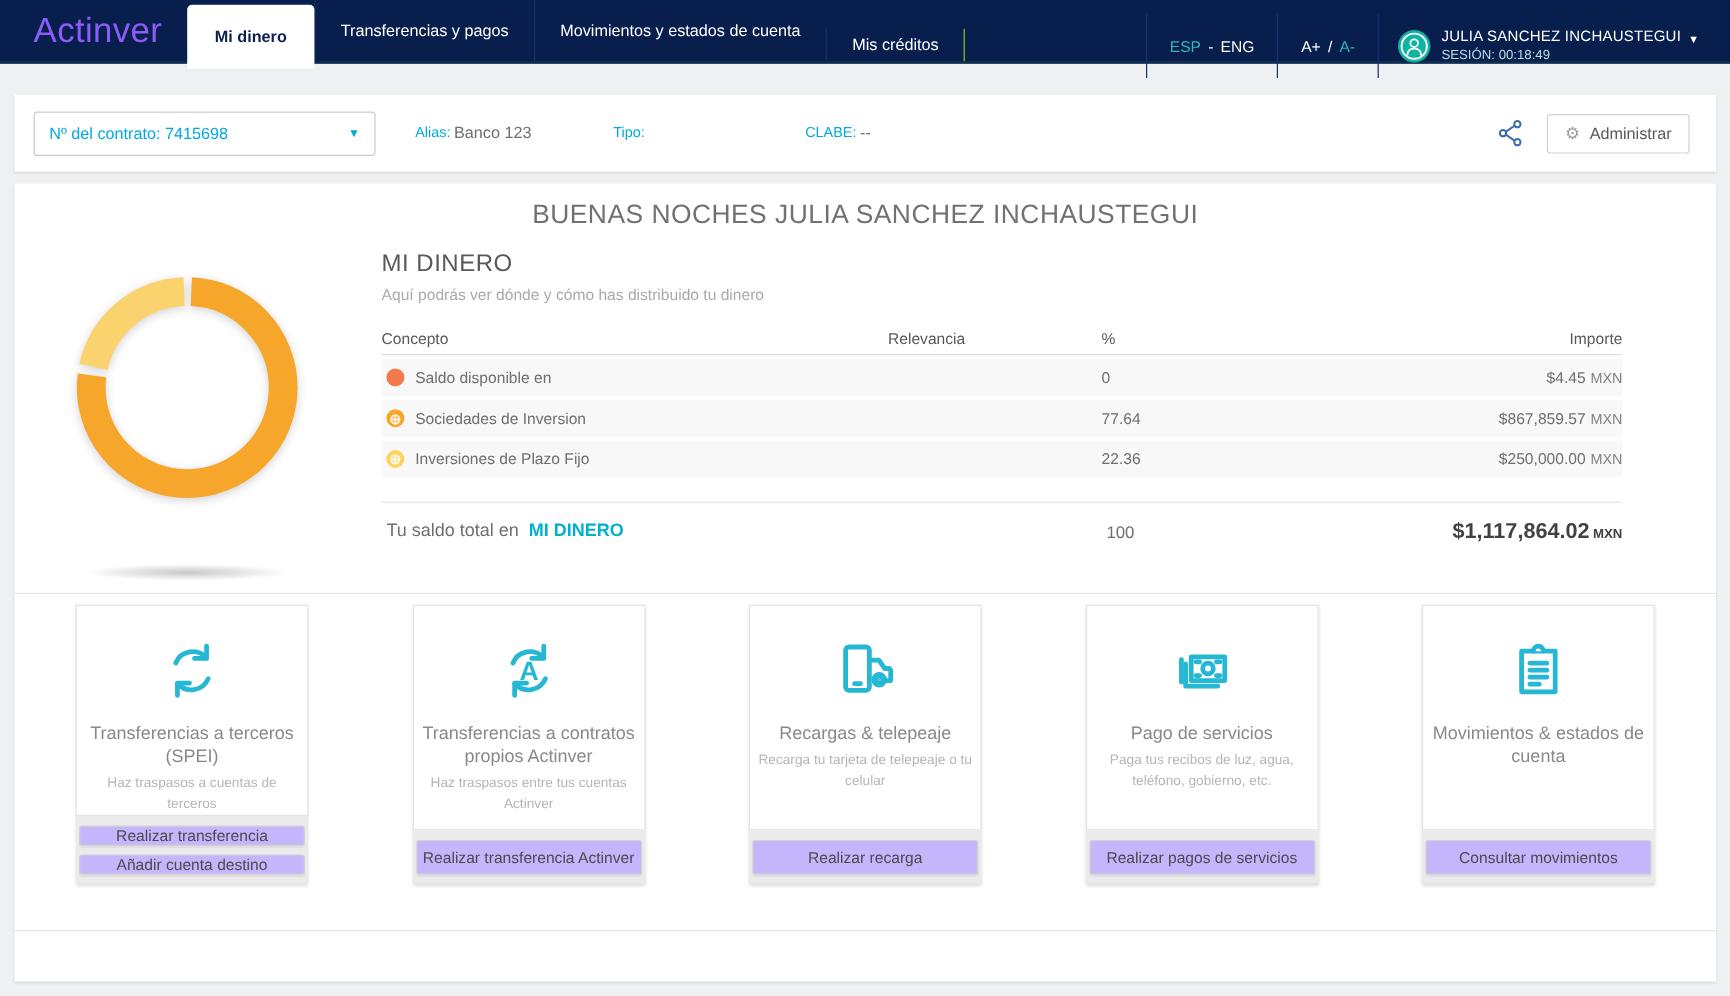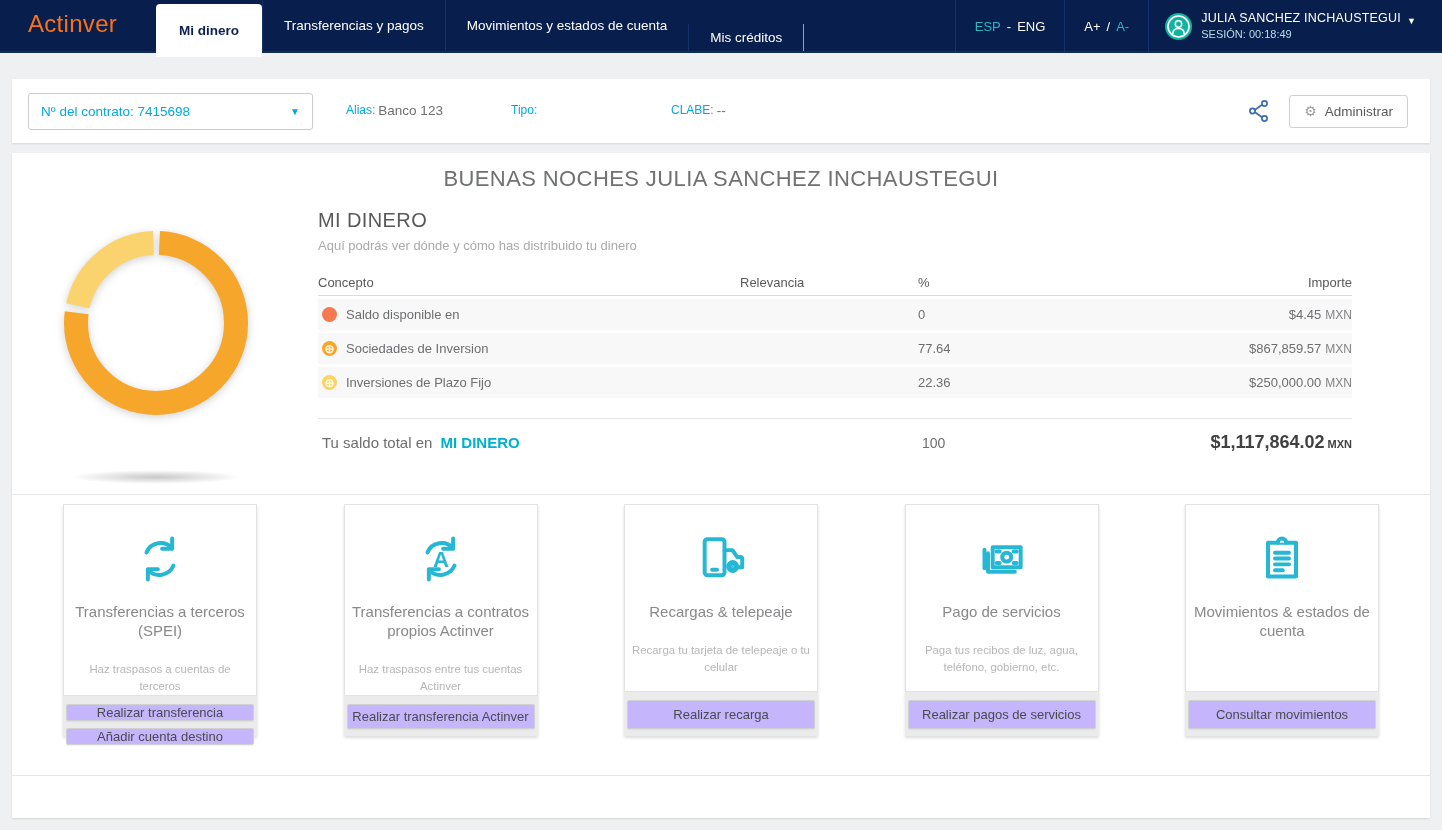--- a/index.html
+++ b/index.html
@@ -2,29 +2,29 @@
 <html><head>
 <meta charset="utf-8">
 <style>
   * { margin:0; padding:0; box-sizing:border-box; }
   html,body { width:1442px; height:830px; overflow:hidden; }
   body { background:#eef0f1; font-family:"Liberation Sans", sans-serif; }
 
   
   .topnav { position:relative; height:53px; background:#081e4c; border-bottom:2px solid #0e3050;
             display:flex; align-items:stretch; }
-  .logo { color:#f97316; font-size:24px; font-weight:500; letter-spacing:.3px;
+  .logo { color:#8b5cf6; font-size:29px; font-weight:500; letter-spacing:.3px;
           margin:10px 0 0 28px; width:128px; }
   .tabs { display:flex; align-items:stretch; }
   .tab { color:#fff; font-size:13.5px; display:flex; align-items:center; padding:0 21px;
          border-left:1px solid #16316b; cursor:pointer; }
   .tab:last-child { border-right:1px solid #84cc16;margin-top:24px; }
   .tab.active { background:#fff; color:#0a2050; font-weight:bold; border:none;
                 margin-top:4px; height:53px; border-radius:4px 4px 0 0; padding:0 23px; z-index:5; }
-  .nav-right { position:absolute; right:0; top:0; height:53px; display:flex; align-items:stretch; }
+  .nav-right { position:absolute; right:0; top:12px; height:53px; display:flex; align-items:stretch; }
   .nav-cell { display:flex; align-items:center; border-left:1px solid #16316b; padding:0 16px;
               color:#fff; font-size:13px; }
   .lang .teal { color:#2fb4c2; }
   .lang span, .fontsize span { margin:0 3px; }
   .fontsize .teal { color:#2fb4c2; }
   .userblock { display:flex; align-items:center; gap:9px; padding-right:26px; }
   .avatar { width:27px; height:27px; border-radius:50%; background:#10b2a0;
             display:flex; align-items:center; justify-content:center; }
   .user-lines { display:flex; flex-direction:column; line-height:1.25; }
   .user-name { color:#fff; font-size:12.5px; letter-spacing:.2px; display:flex; align-items:flex-end; gap:6px; }
@@ -88,21 +88,21 @@
 
   
   .cards-section { border-top:1px solid #e5e6e7; padding:9px 51px 0 51px;
                    display:flex; justify-content:space-between; }
   .card-col { width:194px; height:232px; background:#ebebeb; display:flex; flex-direction:column;
               box-shadow:0 2px 3px rgba(0,0,0,.14); }
   .card-body { background:#fff; border:1px solid #e3e3e3; flex:1; margin-bottom:8px;
                text-align:center; padding:24px 5px 0 5px; }
   .card-icon { height:60px; display:flex; align-items:center; justify-content:center; margin-bottom:14px; }
   .card-title { color:#88898b; font-size:15px; line-height:1.25; }
-  .card-sub { color:#b4b6b8; font-size:11.4px; line-height:1.5; margin-top:20px; }
+  .card-sub { color:#b4b6b8; font-size:11.4px; line-height:1.5; margin-top:4px; }
   .card-btn { height:29px; margin:0 3px 7px 3px; background:#c4b5fd; border:1px solid #cfd1d2;
               border-radius:2px; color:#4a4b4d; font-size:13px; cursor:pointer;
               font-family:"Liberation Sans", sans-serif; box-shadow:0 1px 1px rgba(0,0,0,.06); }
   .footer-line { border-top:1px solid #e5e6e7; margin-top:39px; }
 
   svg.cyicon { stroke:#25b7d3; fill:none; stroke-width:1.7; stroke-linecap:round; stroke-linejoin:round; }
 </style>
 </head>
 <body>
 

